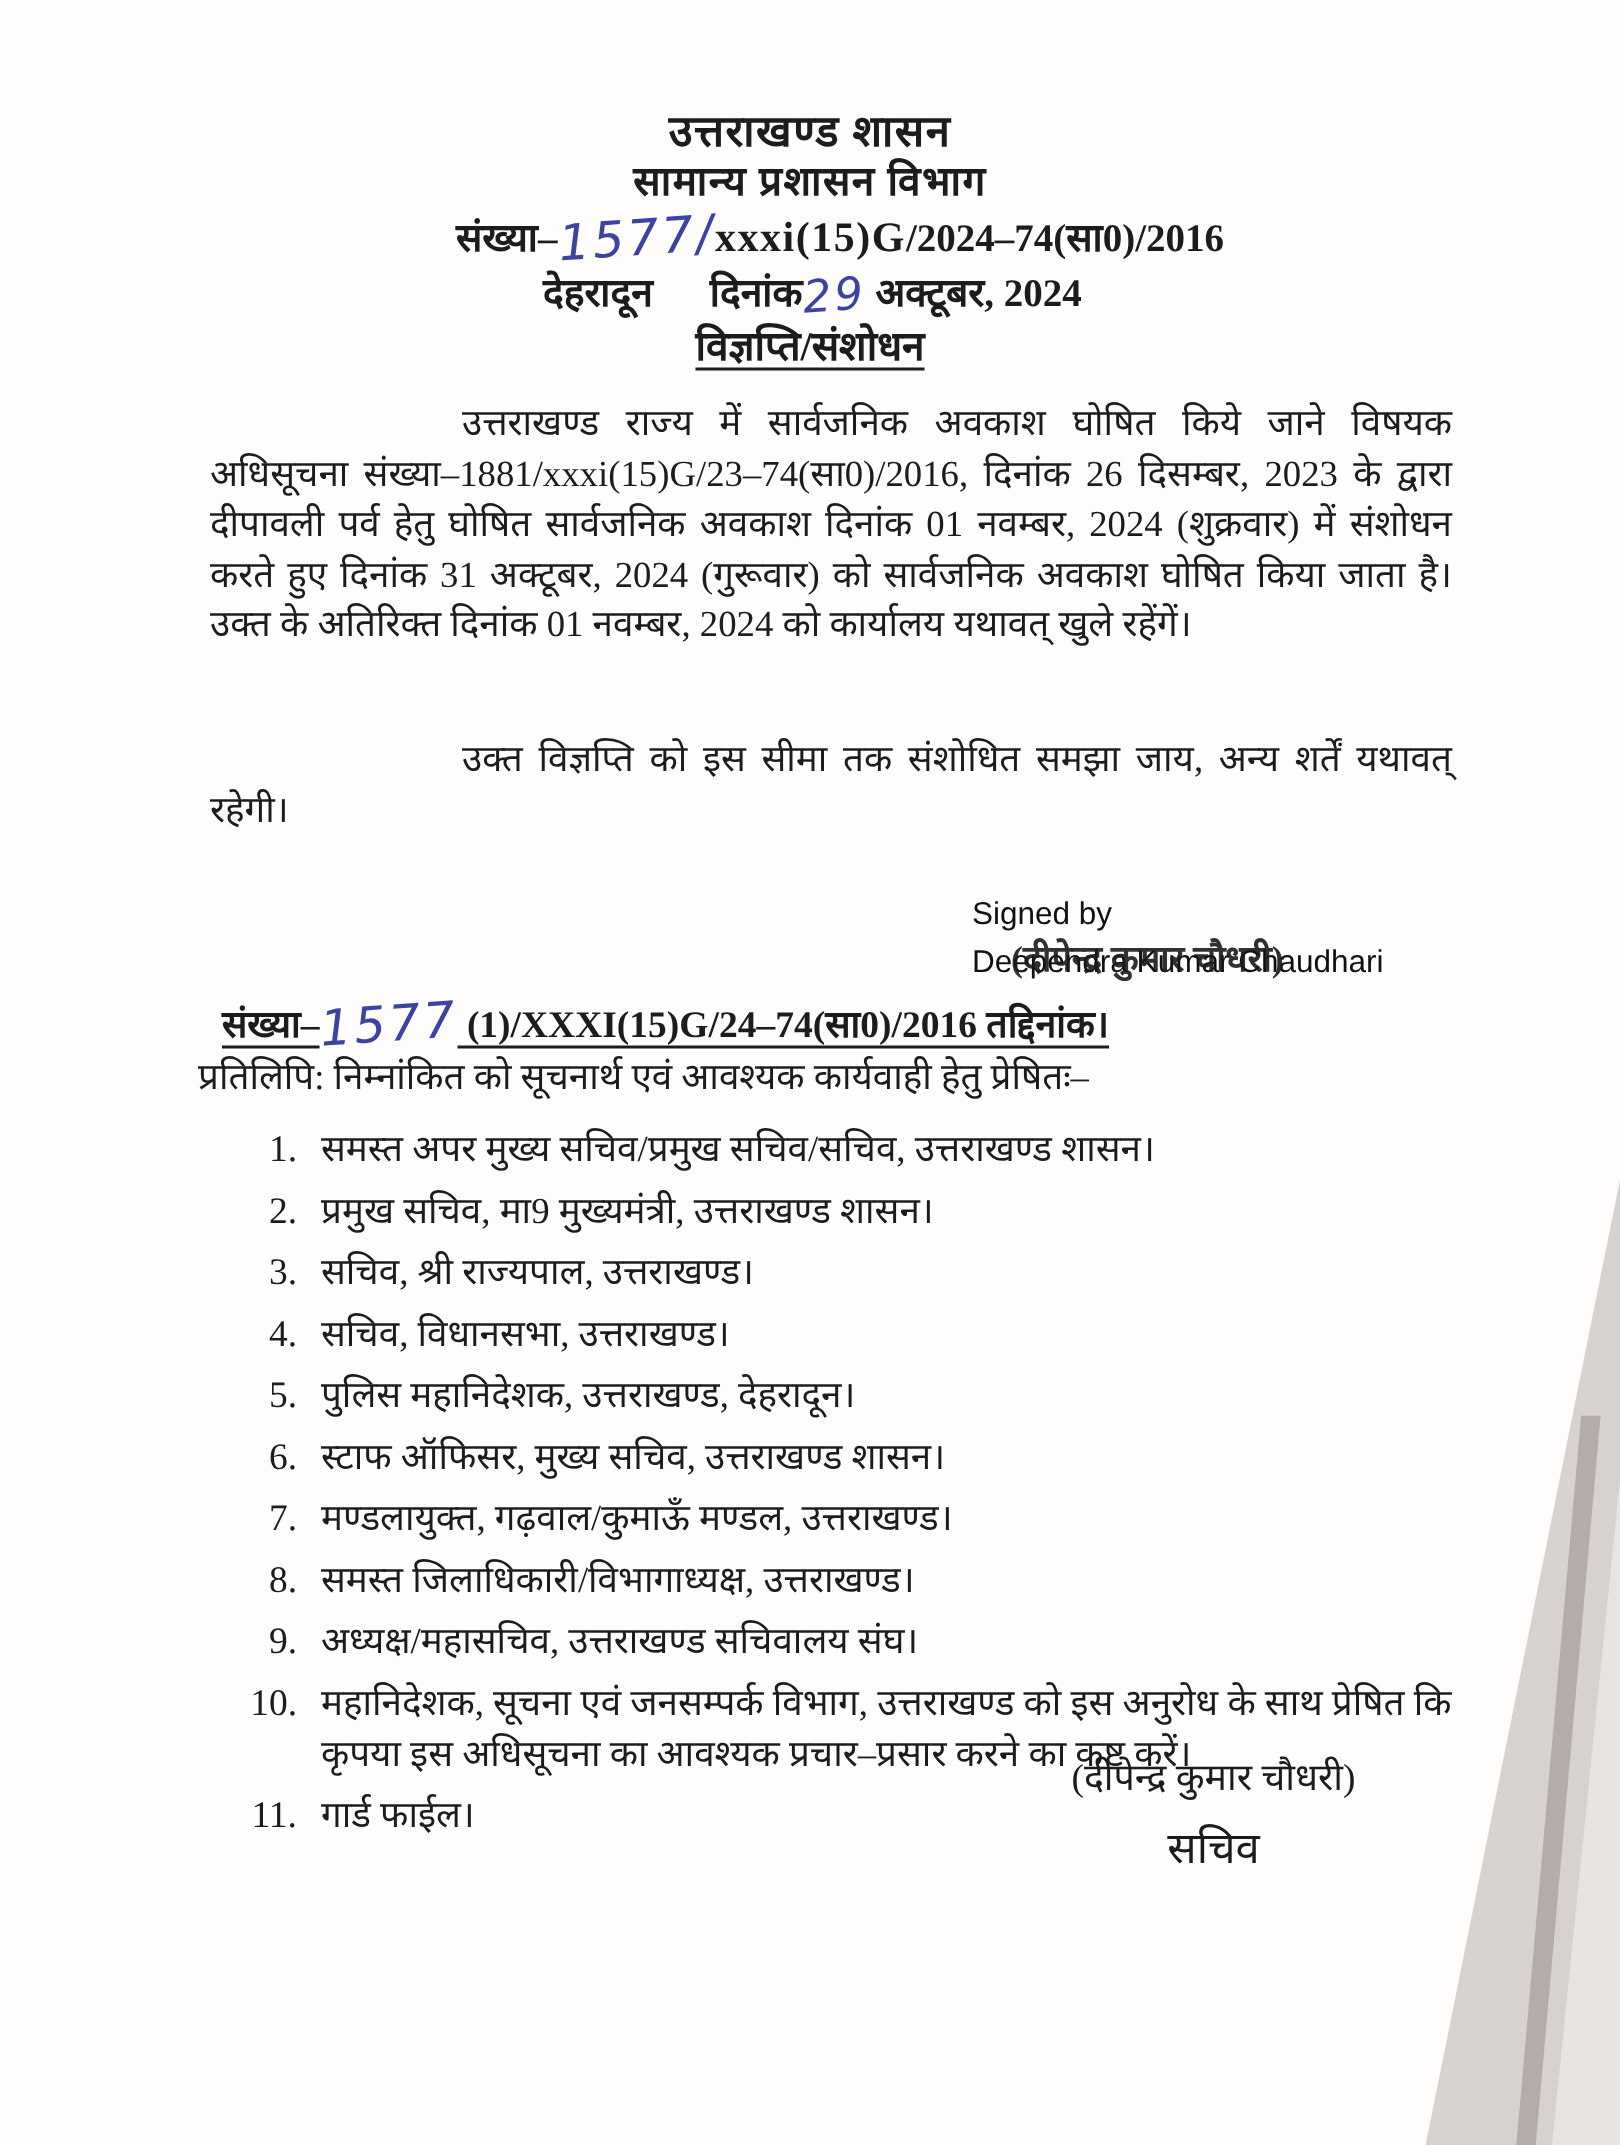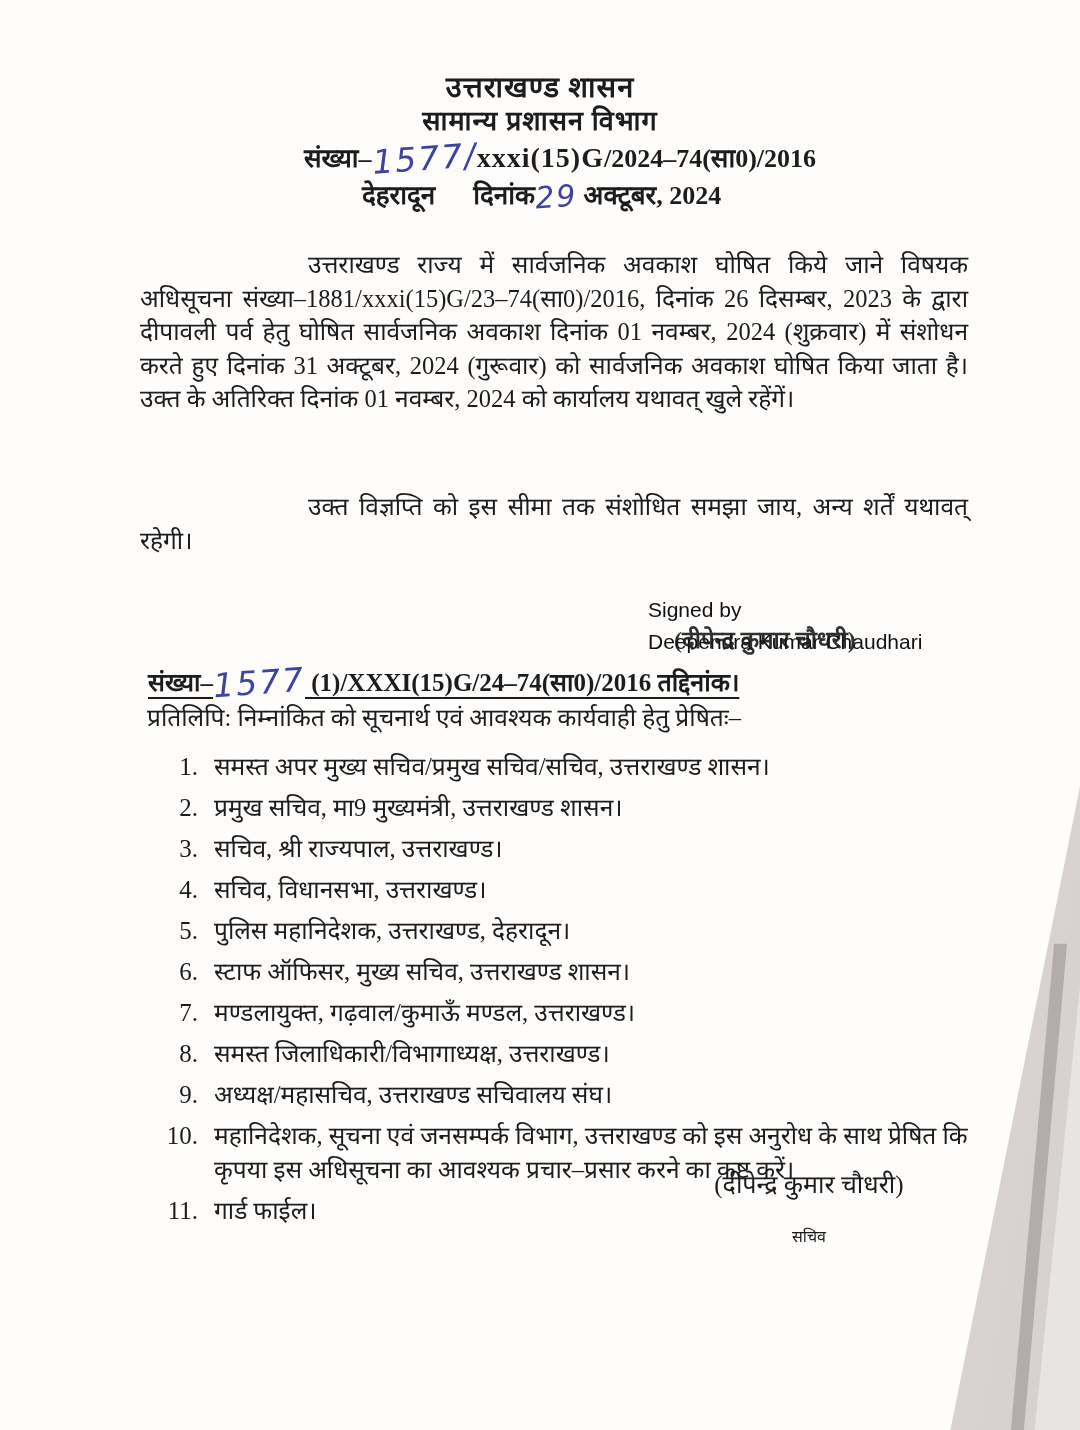--- a/index.html
+++ b/index.html
@@ -32,21 +32,21 @@
     letter-spacing:2px;
     transform:rotate(-4deg) translateY(3px);
   }
   .hw.small{font-size:30px;}
   .para{
     left:140px;width:828px;
     font-size:24.5px;line-height:33.5px;
     text-align:justify;
     text-indent:168px;
   }
-  .p1{top:248px;}
+  .p1{top:266px;}
   .p2{top:490px;}
   .stamp{
     left:648px;top:594px;
     font-family:"Liberation Sans", sans-serif;
     font-size:21px;line-height:32px;
     color:#111;
     white-space:nowrap;
   }
   .stamp .overlap-line{position:relative;}
   .stamp .hi-overlay{
@@ -57,37 +57,37 @@
     opacity:.9;
   }
   .stamp .name-hi{top:-2px;left:26px;font-size:24px;}
   .stamp .date-hi{top:-1px;left:118px;font-size:22px;opacity:.8;}
   .ref2{
     left:148px;top:660px;
     font-size:25px;font-weight:bold;white-space:nowrap;
     text-decoration:underline;text-underline-offset:6px;
     text-decoration-thickness:2px;
   }
-  .copyline{left:147px;top:700px;font-size:24.5px;font-weight:500;white-space:nowrap;}
+  .copyline{left:132px;top:700px;font-size:24.5px;font-weight:500;white-space:nowrap;}
   .list{left:152px;top:750px;width:816px;}
   .row{display:flex;margin-bottom:7.5px;}
   .num{
     flex:0 0 46px;
     text-align:right;
     padding-right:16px;
     font-size:25px;line-height:33.5px;
     font-family:"Liberation Serif",serif;
   }
   .itxt{flex:1;font-size:24.5px;line-height:33.5px;}
   .signatory{
     left:698px;top:1166px;width:222px;
     text-align:center;
   }
   .signatory .sname{font-size:25px;font-weight:500;white-space:nowrap;}
-  .signatory .stitle{font-size:16px;margin-top:25px;}
+  .signatory .stitle{font-size:29px;margin-top:11px;}
   .edge{position:absolute;inset:0;z-index:1;}
   .edge.band{
     background:linear-gradient(100deg,#cfc9c7 0%,#ddd8d6 60%,#d6d1cf 100%);
     clip-path:polygon(100% 55%,88% 100%,100% 100%);
   }
   .edge.line{
     background:#b3acaa;
     clip-path:polygon(97.6% 66%,93.6% 100%,94.8% 100%,98.8% 66%);
   }
   .edge.corner{
@@ -104,20 +104,21 @@
   <div class="edge line"></div>
   <div class="edge corner"></div>
 
   <div class="txt center dept">सामान्य प्रशासन विभाग</div>
   <div class="txt center org">उत्तराखण्ड शासन</div>
 
   <div class="txt refline"><span>संख्या–</span><span class="hw">1577/</span><span class="latin">xxxi(15)G</span><span>/2024–74(सा0)/2016</span></div>
 
   <div class="txt placedate"><span>देहरादून</span><span class="gap"></span><span>दिनांक</span><span class="hw small">29</span>&nbsp;<span>अक्टूबर, 2024</span></div>
 
+  <div class="txt center subject"><span>विज्ञप्ति/संशोधन</span></div>
 
   <div class="txt para p1">उत्तराखण्ड राज्य में सार्वजनिक अवकाश घोषित किये जाने विषयक अधिसूचना संख्या–1881/xxxi(15)G/23–74(सा0)/2016, दिनांक 26 दिसम्बर, 2023 के द्वारा दीपावली पर्व हेतु घोषित सार्वजनिक अवकाश दिनांक 01 नवम्बर, 2024 (शुक्रवार) में संशोधन करते हुए दिनांक 31 अक्टूबर, 2024 (गुरूवार) को सार्वजनिक अवकाश घोषित किया जाता है।  उक्त के अतिरिक्त दिनांक 01 नवम्बर, 2024 को कार्यालय यथावत् खुले रहेंगें।</div>
   <div class="txt para p2">उक्त विज्ञप्ति को इस सीमा तक संशोधित समझा जाय, अन्य शर्तें यथावत् रहेगी।</div>
 
   <div class="txt stamp">
     <div>Signed by</div>
     <div class="overlap-line"><span>Deependra Kumar Chaudhari</span><span class="hi-overlay name-hi">(दीपेन्द्र कुमार चौधरी)</span></div>
   </div>
 
   <div class="txt ref2"><span>संख्या–</span><span class="hw">1577</span><span> (1)/XXXI(15)G/24–74(सा0)/2016 तद्दिनांक।</span></div>

